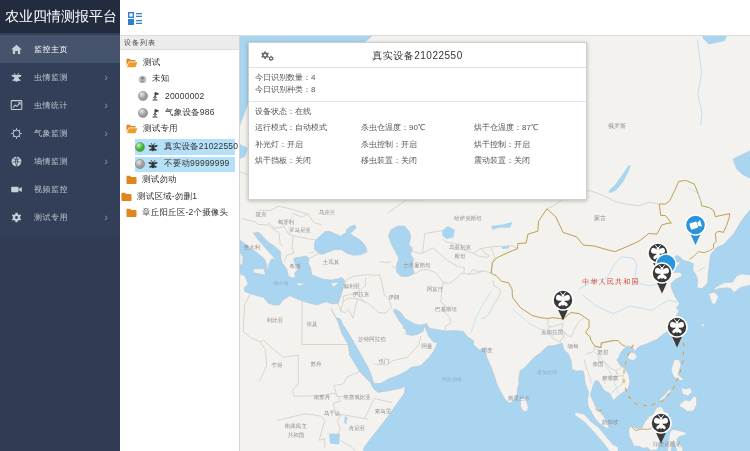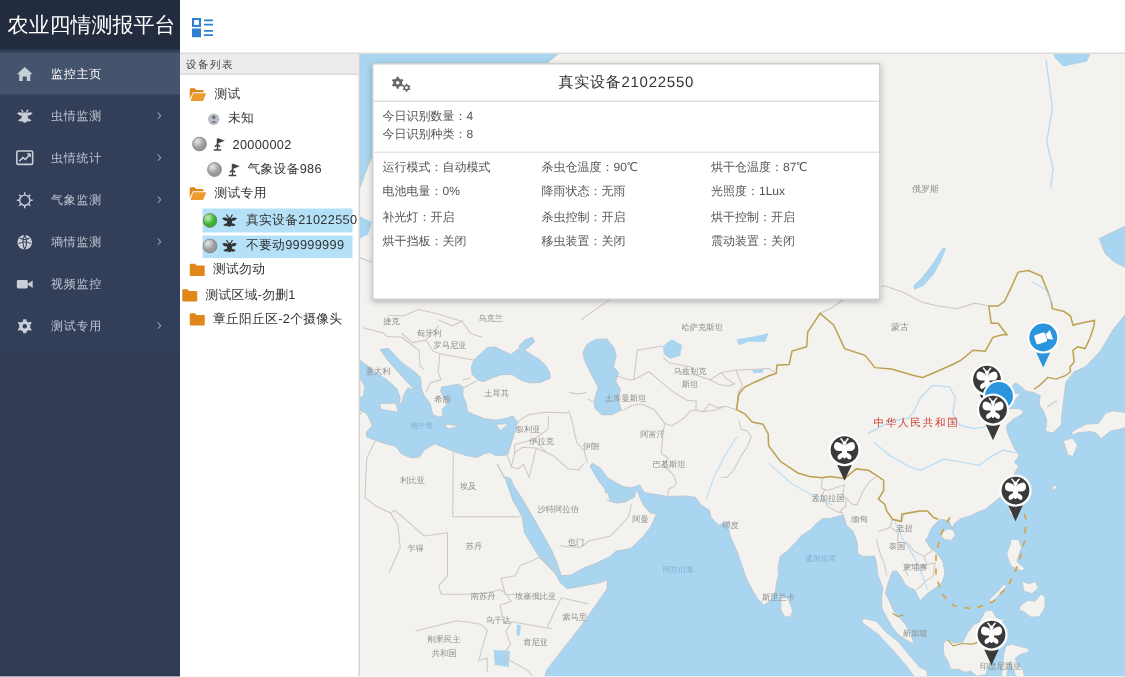--- a/index.html
+++ b/index.html
@@ -370,21 +370,21 @@
           <span>测试</span>
         </div>
 <div class="ti" style="padding-left:18px">
           <svg width="9" height="9" viewBox="0 0 9 9" style="flex:none">
             <circle cx="4.5" cy="4.5" r="3.8" fill="#b9bdc4"></circle>
             <circle cx="4.5" cy="3.2" r="1.2" fill="#6b7280"></circle>
             <path d="M2.6 6.8 Q4.5 4.6 6.4 6.8" fill="#6b7280"></path>
           </svg>
           <span>未知</span>
         </div>
-<div class="ti" style="padding-left:8px">
+<div class="ti" style="padding-left:18px">
           <svg width="10" height="10" viewBox="0 0 10 10" style="flex:none">
             <defs>
               <radialGradient id="g9a9a9a" cx="35%" cy="30%">
                 <stop offset="0%" stop-color="#e8e8e8"></stop>
                 <stop offset="100%" stop-color="#9a9a9a"></stop>
               </radialGradient>
             </defs>
             <circle cx="5" cy="5" r="4.6" fill="url(#g9a9a9a)" stroke="#777" stroke-width="0.5"></circle>
           </svg>
           <svg width="10" height="10" viewBox="0 0 10 10" style="flex:none;margin-left:2px">
@@ -499,29 +499,27 @@
           </g>
         </svg>
         <div class="pt">真实设备21022550</div>
       </div>
     <div style="height:3px"></div>
     <div class="r2">今日识别数量：4</div>
     <div class="r2">今日识别种类：8</div>
     <div style="height:5.5px"></div>
     <div class="sep"></div>
     <div style="height:1.5px"></div>
+    <div class="prow">
+        <span class="c1">设备状态：在线</span>
+      </div>
 <div class="prow">
         <span class="c1">运行模式：自动模式</span>
         <span class="c2">杀虫仓温度：90℃</span>
         <span class="c3">烘干仓温度：87℃</span>
-      </div>
-<div class="prow">
-        <span class="c1">电池电量：0%</span>
-        <span class="c2">降雨状态：无雨</span>
-        <span class="c3">光照度：1Lux</span>
       </div>
 <div class="prow">
         <span class="c1">补光灯：开启</span>
         <span class="c2">杀虫控制：开启</span>
         <span class="c3">烘干控制：开启</span>
       </div>
 <div class="prow">
         <span class="c1">烘干挡板：关闭</span>
         <span class="c2">移虫装置：关闭</span>
         <span class="c3">震动装置：关闭</span>

